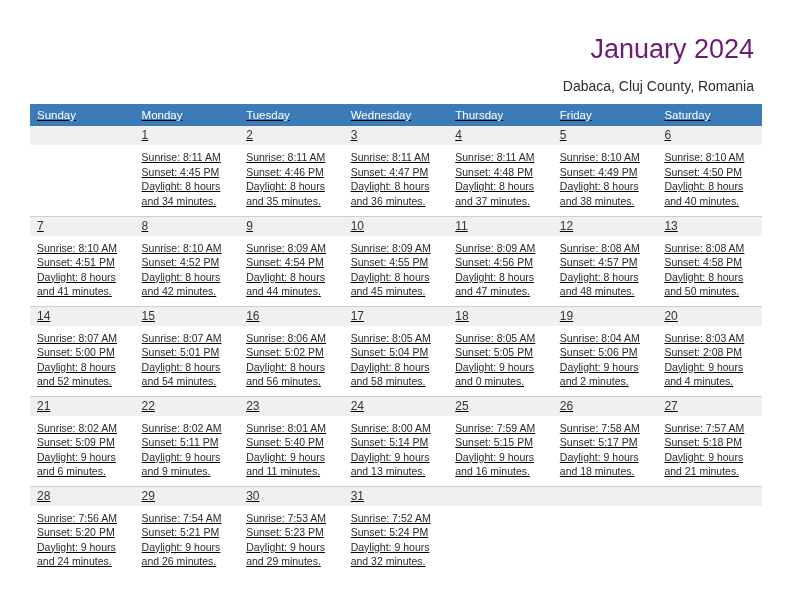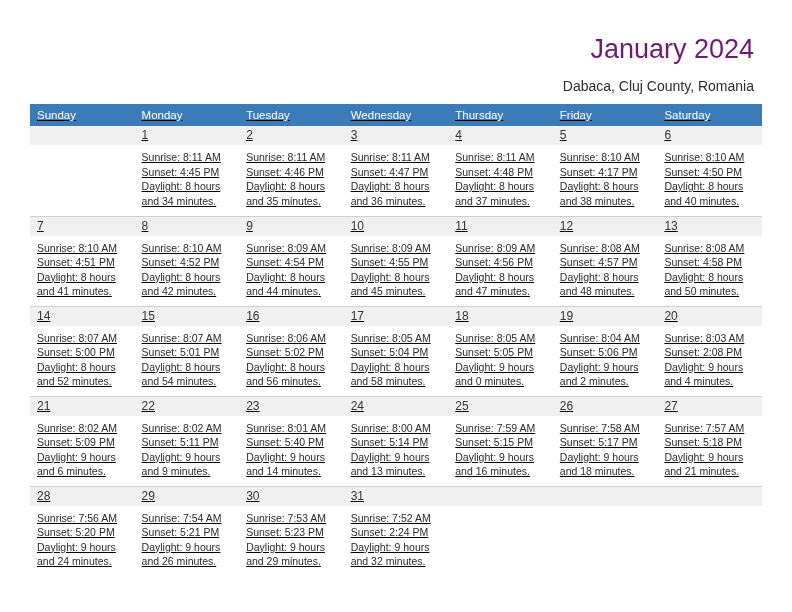--- a/index.html
+++ b/index.html
@@ -182,21 +182,21 @@
               <span>Sunrise: 8:11 AM</span>
               <span>Sunset: 4:48 PM</span>
               <span>Daylight: 8 hours</span>
               <span>and 37 minutes.</span>
             </span>
           </td>
           <td class="">
             <span class="daynum">5</span>
             <span class="lines">
               <span>Sunrise: 8:10 AM</span>
-              <span>Sunset: 4:17 PM</span>
+              <span>Sunset: 4:49 PM</span>
               <span>Daylight: 8 hours</span>
               <span>and 38 minutes.</span>
             </span>
           </td>
           <td class="">
             <span class="daynum">6</span>
             <span class="lines">
               <span>Sunrise: 8:10 AM</span>
               <span>Sunset: 4:50 PM</span>
               <span>Daylight: 8 hours</span>
@@ -352,21 +352,21 @@
               <span>Daylight: 9 hours</span>
               <span>and 9 minutes.</span>
             </span>
           </td>
           <td class="">
             <span class="daynum">23</span>
             <span class="lines">
               <span>Sunrise: 8:01 AM</span>
               <span>Sunset: 5:40 PM</span>
               <span>Daylight: 9 hours</span>
-              <span>and 14 minutes.</span>
+              <span>and 11 minutes.</span>
             </span>
           </td>
           <td class="">
             <span class="daynum">24</span>
             <span class="lines">
               <span>Sunrise: 8:00 AM</span>
               <span>Sunset: 5:14 PM</span>
               <span>Daylight: 9 hours</span>
               <span>and 13 minutes.</span>
             </span>
@@ -424,21 +424,21 @@
               <span>Sunrise: 7:53 AM</span>
               <span>Sunset: 5:23 PM</span>
               <span>Daylight: 9 hours</span>
               <span>and 29 minutes.</span>
             </span>
           </td>
           <td class="">
             <span class="daynum">31</span>
             <span class="lines">
               <span>Sunrise: 7:52 AM</span>
-              <span>Sunset: 2:24 PM</span>
+              <span>Sunset: 5:24 PM</span>
               <span>Daylight: 9 hours</span>
               <span>and 32 minutes.</span>
             </span>
           </td>
           <td class="empty">
             <span class="daynum"></span>
           </td>
           <td class="empty">
             <span class="daynum"></span>
           </td>

